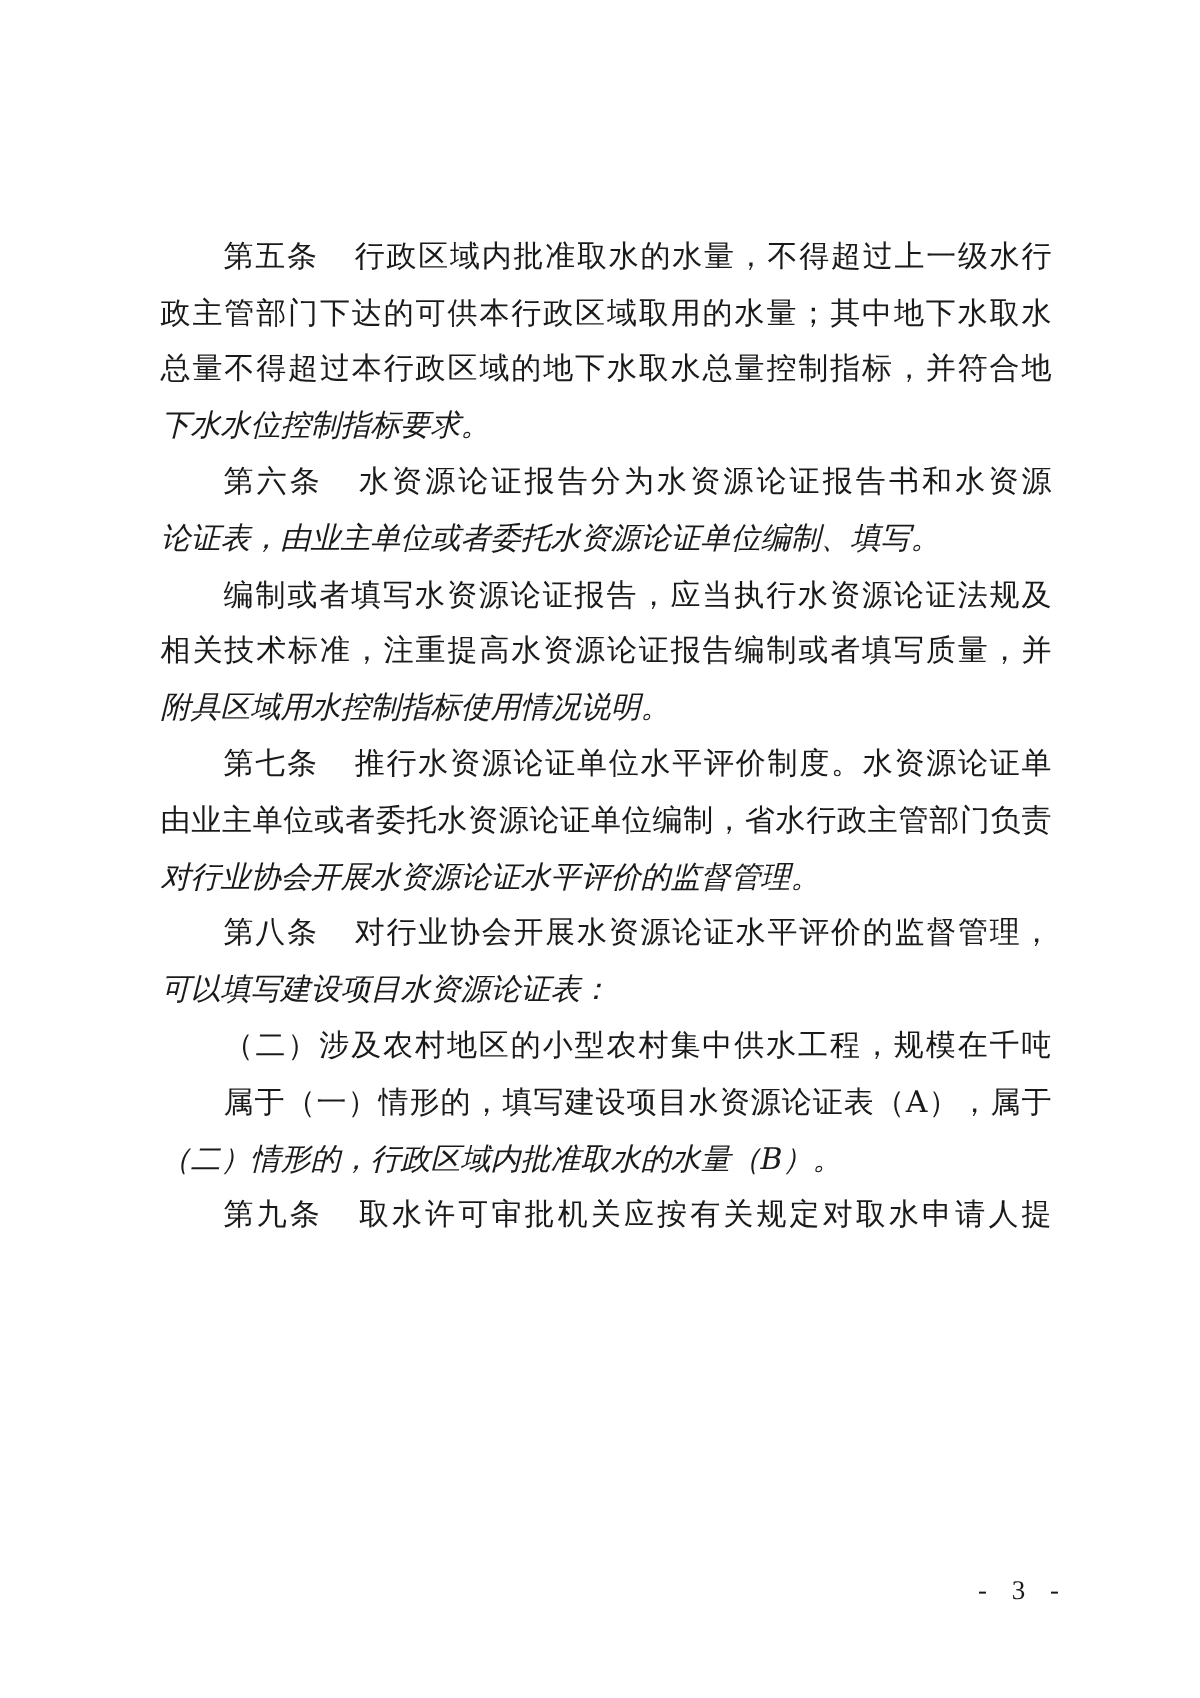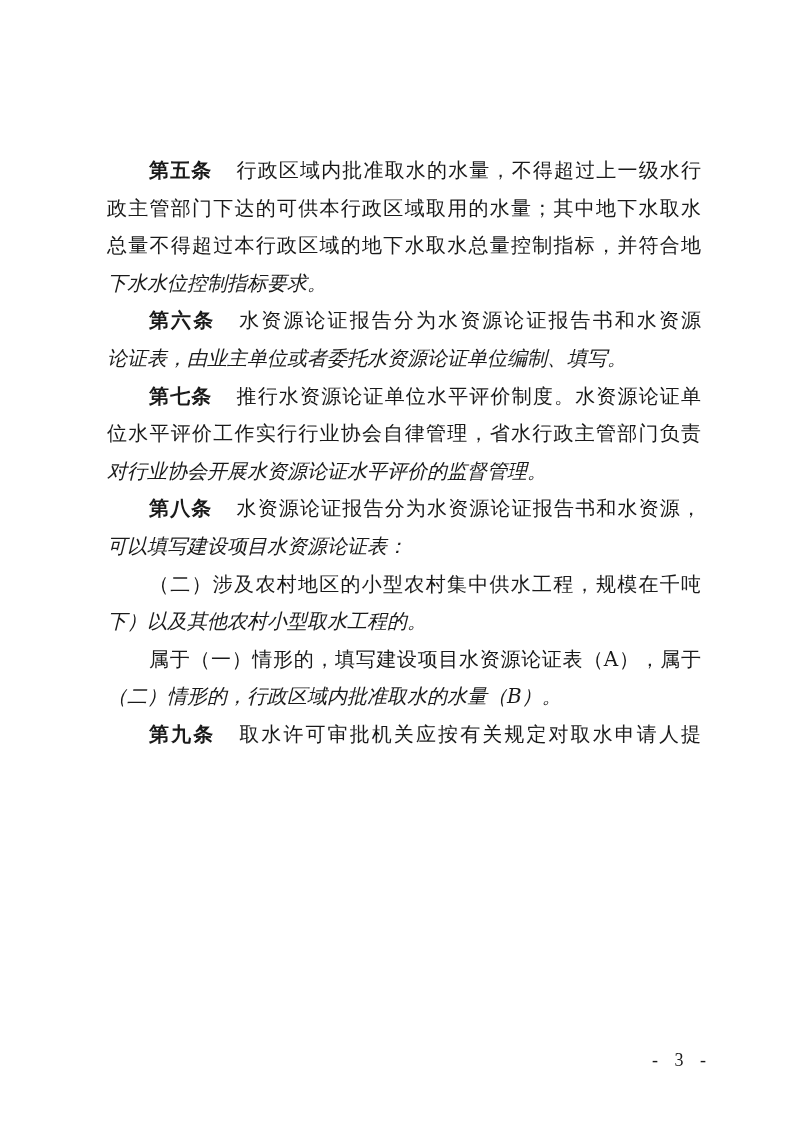--- a/index.html
+++ b/index.html
@@ -31,21 +31,21 @@
       letter-spacing: 0;
     }
     .line.last {
       text-align-last: left;
       font-style: italic;
     }
     .indent {
       padding-left: 42px;
     }
     .article-head {
-      font-weight: bold;
+      font-weight: normal;
       margin-right: 24px;
     }
     .page-number {
       position: absolute;
       left: 652px;
       top: 1050px;
       font-family: "Liberation Serif", serif;
       font-size: 18px;
       color: #1a1a1a;
       letter-spacing: 6px;
@@ -61,36 +61,40 @@
     <div class="line">政主管部门下达的可供本行政区域取用的水量；其中地下水取水</div>
     <div class="line">总量不得超过本行政区域的地下水取水总量控制指标，并符合地</div>
     <div class="line last">下水水位控制指标要求。</div>
   </div>
 
   <div>
     <div class="line indent"><span class="article-head">第六条</span><span>水资源论证报告分为水资源论证报告书和水资源</span></div>
     <div class="line last">论证表，由业主单位或者委托水资源论证单位编制、填写。</div>
   </div>
 
+  <div>
+    <div class="line indent">编制或者填写水资源论证报告，应当执行水资源论证法规及</div>
+    <div class="line">相关技术标准，注重提高水资源论证报告编制或者填写质量，并</div>
+    <div class="line last">附具区域用水控制指标使用情况说明。</div>
+  </div>
 
   <div>
     <div class="line indent"><span class="article-head">第七条</span><span>推行水资源论证单位水平评价制度。水资源论证单</span></div>
-    <div class="line">位水平评价工作实行行业协会自律管理，省水行政主管部门负责</div>
+    <div class="line">由业主单位或者委托水资源论证单位编制，省水行政主管部门负责</div>
     <div class="line last">对行业协会开展水资源论证水平评价的监督管理。</div>
   </div>
 
   <div>
-    <div class="line indent"><span class="article-head">第八条</span><span>水资源论证报告分为水资源论证报告书和水资源，</span></div>
+    <div class="line indent"><span class="article-head">第八条</span><span>对行业协会开展水资源论证水平评价的监督管理，</span></div>
     <div class="line last">可以填写建设项目水资源论证表：</div>
   </div>
 
 
   <div>
     <div class="line indent">（二）涉及农村地区的小型农村集中供水工程，规模在千吨</div>
-    <div class="line last">下）以及其他农村小型取水工程的。</div>
   </div>
 
   <div>
     <div class="line indent">属于（一）情形的，填写建设项目水资源论证表（A），属于</div>
     <div class="line last">（二）情形的，行政区域内批准取水的水量（B）。</div>
   </div>
 
   <div>
     <div class="line indent"><span class="article-head">第九条</span><span>取水许可审批机关应按有关规定对取水申请人提</span></div>
   </div>

